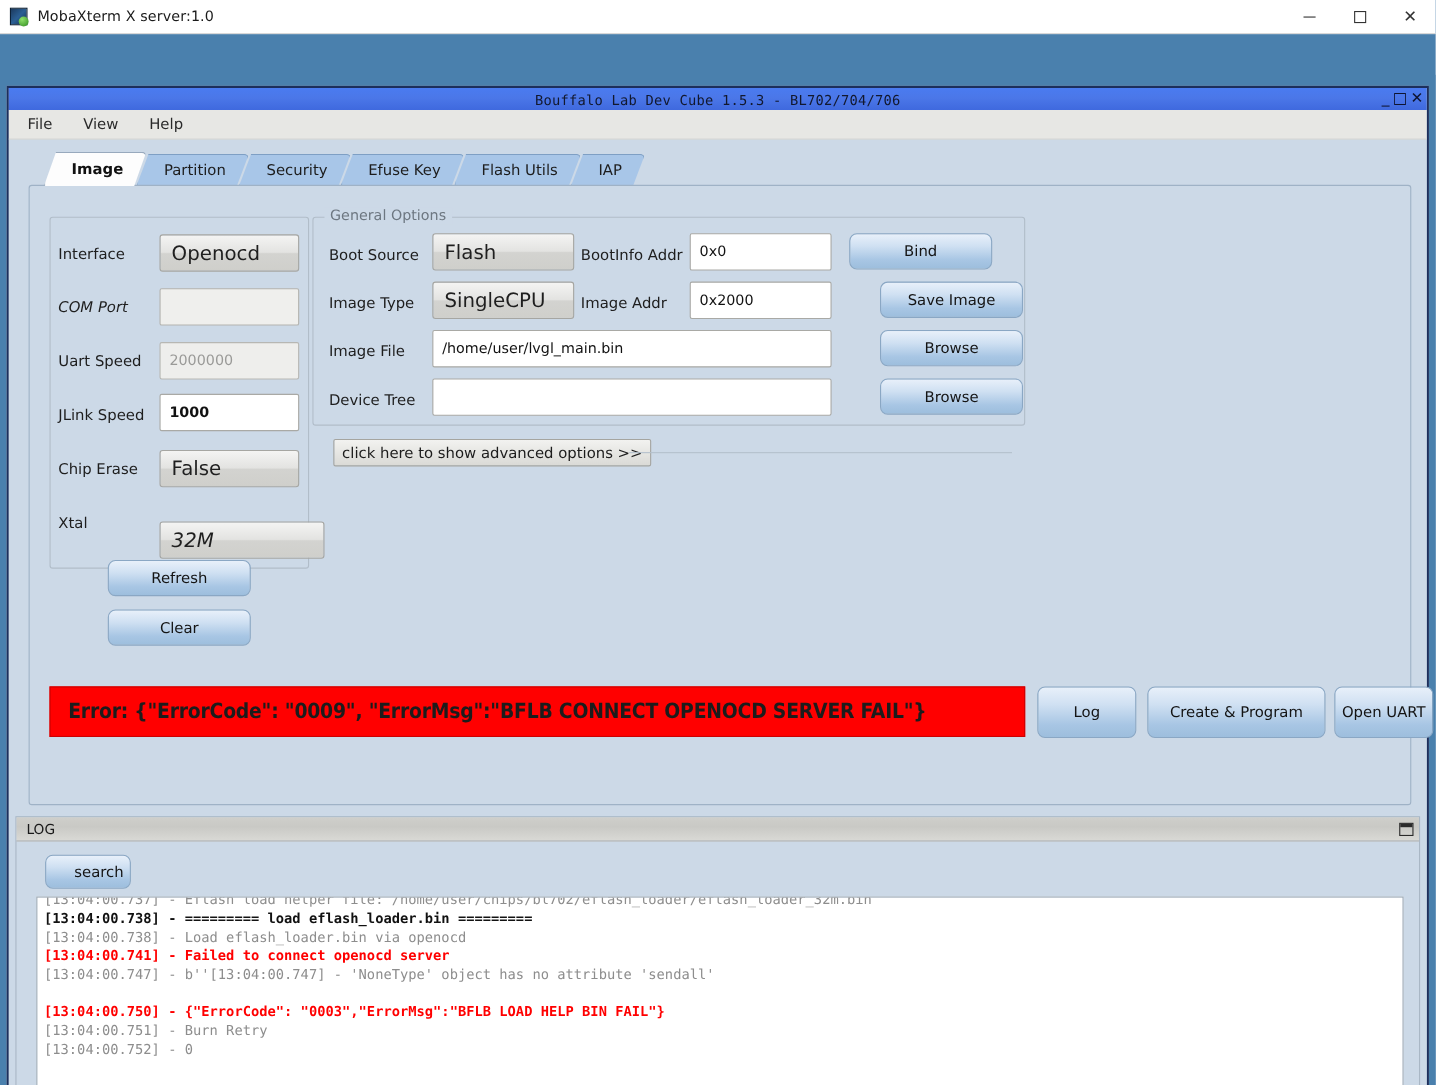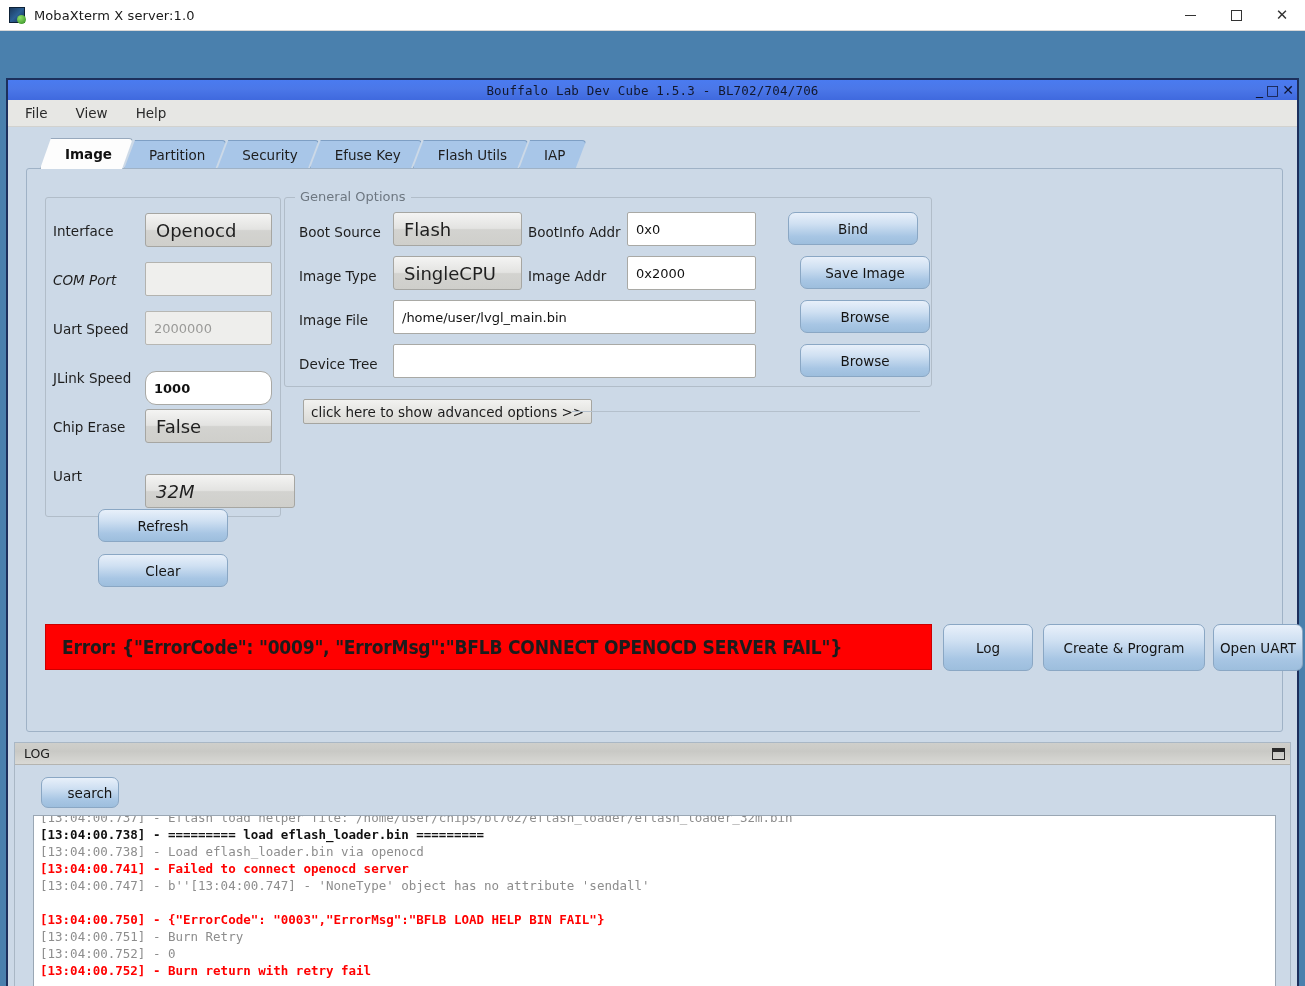--- a/index.html
+++ b/index.html
@@ -303,40 +303,40 @@
         <div class="fieldlabel" style="left:26px; top:54px;">Interface</div>
         <div class="combo" style="left:118px; top:44px; width:127px; height:34px;">Openocd</div>
 
         <div class="fieldlabel" style="left:26px; top:103px;font-style:italic;">COM Port</div>
         <div class="txtinput empty-dis" style="left:118px; top:93px; width:127px; height:34px;"></div>
 
         <div class="fieldlabel" style="left:26px; top:152px;">Uart Speed</div>
         <div class="txtinput disabled" style="left:118px; top:142px; width:127px; height:34px;">2000000</div>
 
         <div class="fieldlabel" style="left:26px; top:201px;">JLink Speed</div>
-        <div class="txtinput" style="left:118px; top:202px; width:127px; height:34px; font-weight:bold;border-radius:11px;">1000</div>
+        <div class="txtinput" style="left:118px; top:189px; width:127px; height:34px; font-weight:bold;">1000</div>
 
         <div class="fieldlabel" style="left:26px; top:250px;">Chip Erase</div>
         <div class="combo" style="left:118px; top:240px; width:127px; height:34px;">False</div>
 
-        <div class="fieldlabel" style="left:26px; top:299px;">Uart</div>
+        <div class="fieldlabel" style="left:26px; top:299px;">Xtal</div>
         <div class="combo" style="left:118px; top:305px; width:150px; height:34px;font-style:italic;">32M</div>
 
         <div class="btn-blue" style="left:71px; top:340px; width:130px; height:33px;">Refresh</div>
         <div class="btn-blue" style="left:71px; top:385px; width:130px; height:33px;">Clear</div>
 
         <div class="groupbox" style="left:257px; top:28px; width:648px; height:190px;">
           <div class="gb-title">General Options</div>
         </div>
 
         <div class="fieldlabel" style="left:272px; top:55px;">Boot Source</div>
         <div class="combo" style="left:366px; top:43px; width:129px; height:34px;">Flash</div>
         <div class="fieldlabel" style="left:501px; top:55px;">BootInfo Addr</div>
         <div class="txtinput" style="left:600px; top:43px; width:129px; height:34px;">0x0</div>
-        <div class="btn-blue" style="left:761px; top:43px; width:130px; height:33px;">Bind</div>
+        <div class="btn-blue" style="left:745px; top:43px; width:130px; height:33px;">Bind</div>
 
         <div class="fieldlabel" style="left:272px; top:99px;">Image Type</div>
         <div class="combo" style="left:366px; top:87px; width:129px; height:34px;">SingleCPU</div>
         <div class="fieldlabel" style="left:501px; top:99px;">Image Addr</div>
         <div class="txtinput" style="left:600px; top:87px; width:129px; height:34px;">0x2000</div>
         <div class="btn-blue" style="left:773px; top:87px; width:130px; height:33px;">Save Image</div>
 
         <div class="fieldlabel" style="left:272px; top:143px;">Image File</div>
         <div class="txtinput" style="left:366px; top:131px; width:363px; height:34px;">/home/user/lvgl_main.bin</div>
         <div class="btn-blue" style="left:773px; top:131px; width:130px; height:33px;">Browse</div>
@@ -367,19 +367,18 @@
         <div id="log-view">
           <div class="logline clipped">[13:04:00.737] - Eflash load helper file: /home/user/chips/bl702/eflash_loader/eflash_loader_32m.bin</div>
           <div class="logline bold">[13:04:00.738] - ========= load eflash_loader.bin =========</div>
           <div class="logline">[13:04:00.738] - Load eflash_loader.bin via openocd</div>
           <div class="logline red">[13:04:00.741] - Failed to connect openocd server</div>
           <div class="logline">[13:04:00.747] - b''[13:04:00.747] - 'NoneType' object has no attribute 'sendall'</div>
           <div class="logline blank"> </div>
           <div class="logline red">[13:04:00.750] - {"ErrorCode": "0003","ErrorMsg":"BFLB LOAD HELP BIN FAIL"}</div>
           <div class="logline">[13:04:00.751] - Burn Retry</div>
           <div class="logline">[13:04:00.752] - 0</div>
-          <div class="logline red">[13:04:00.752] - Burn return with retry fail</div>
         </div>
       </div>
 
     </div>
   </div>
 </div>
 
 </body></html>

